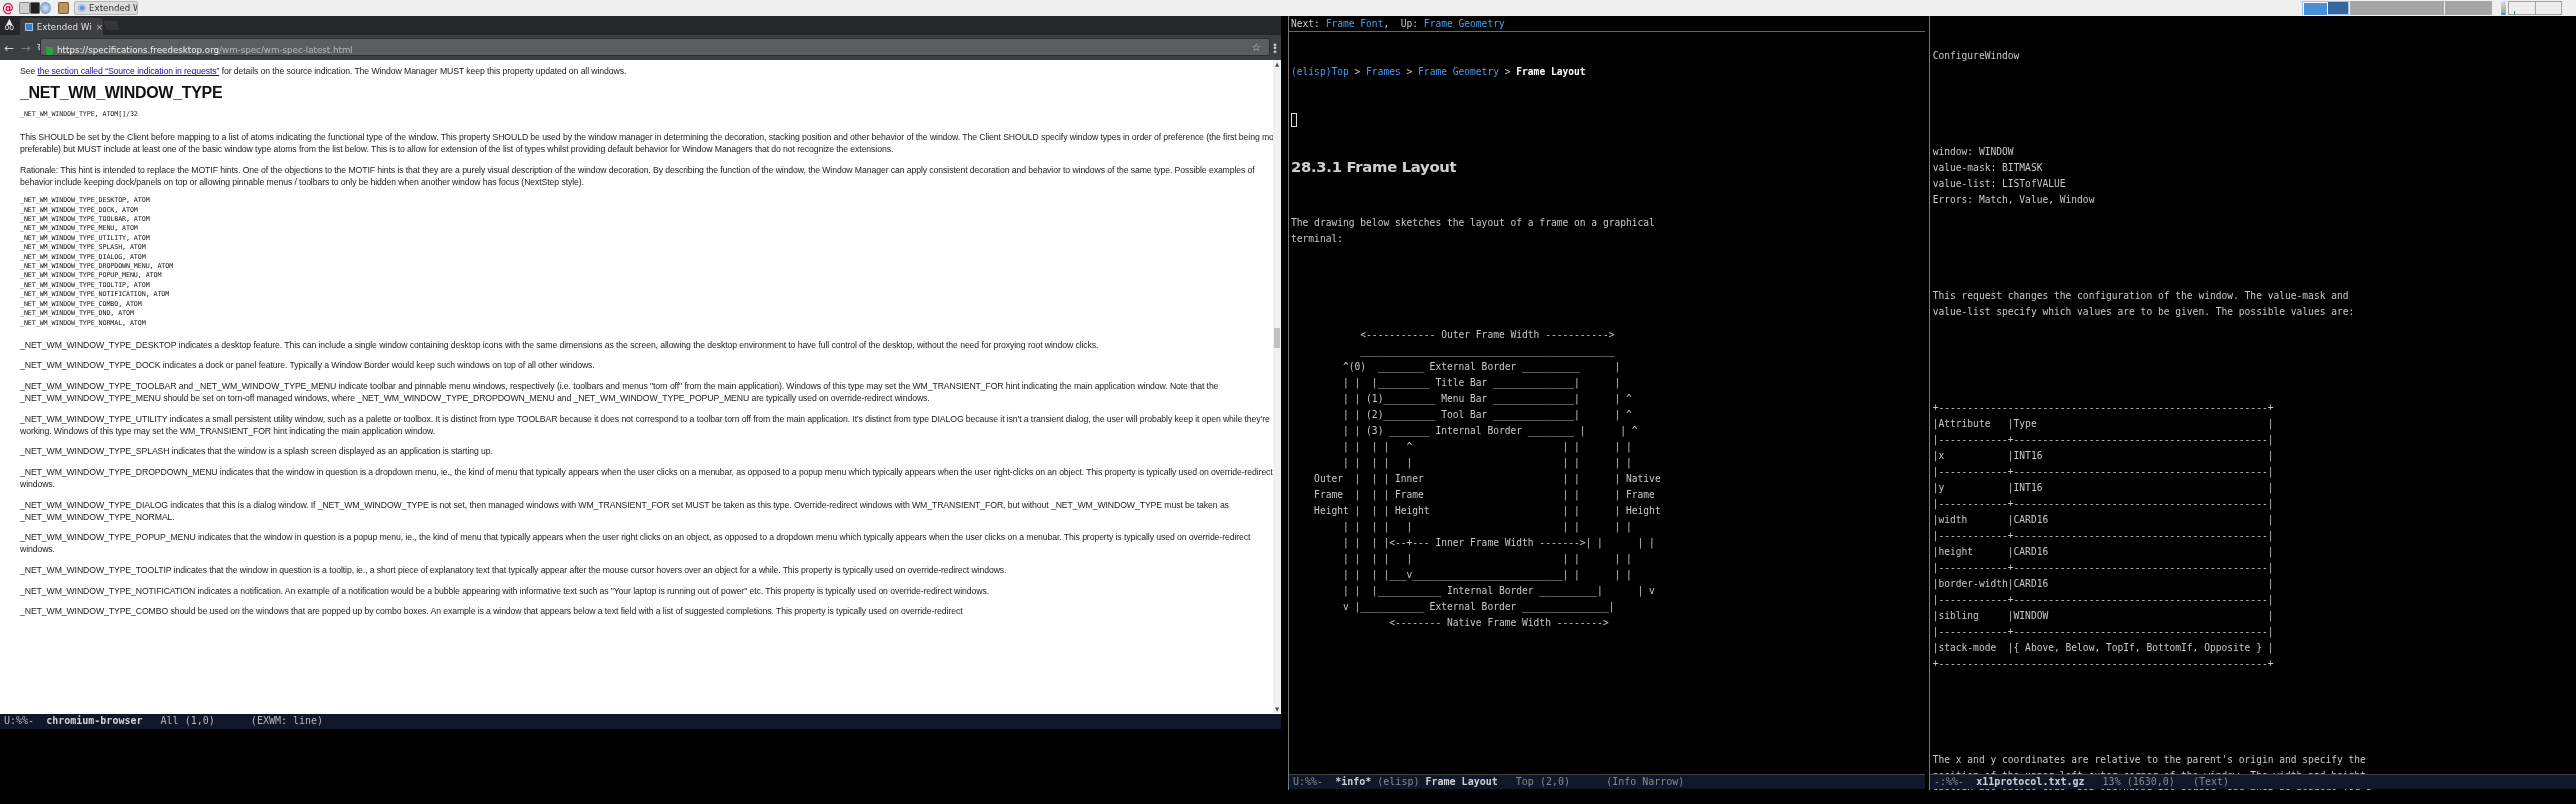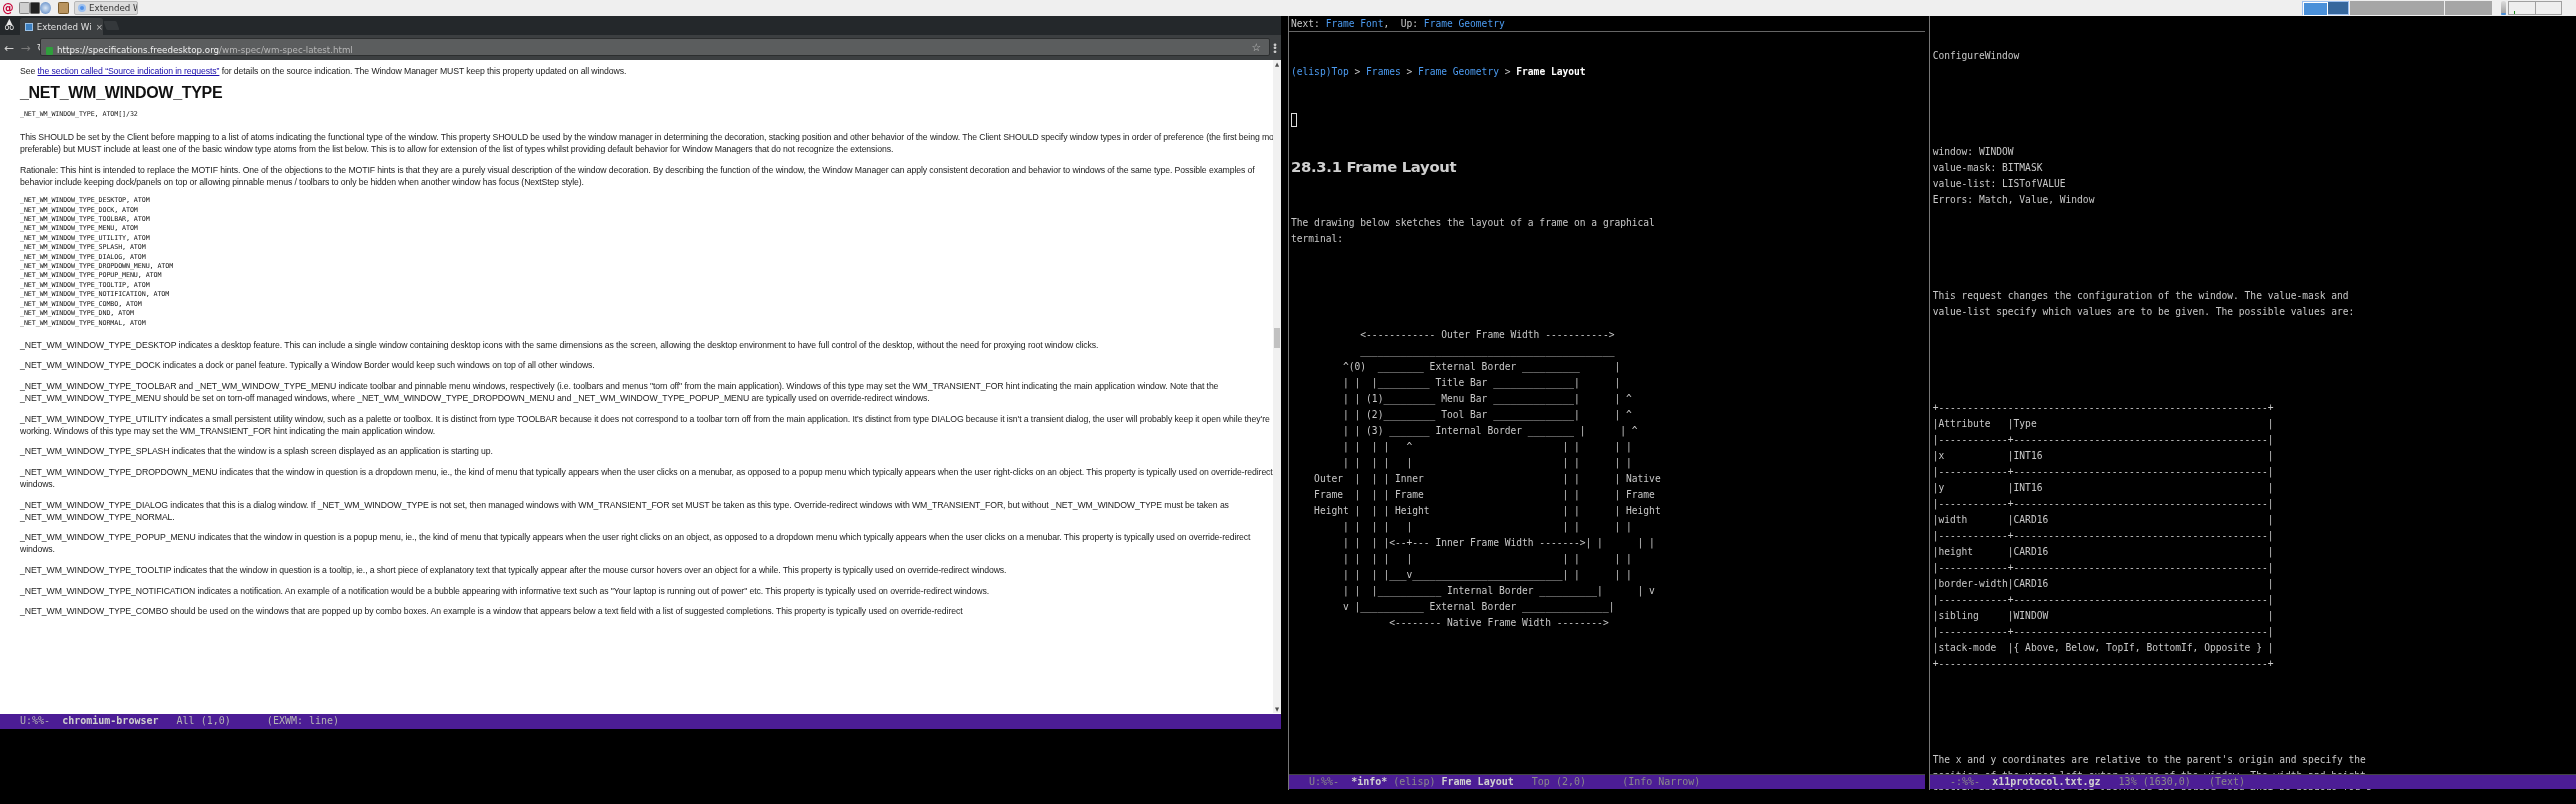--- a/index.html
+++ b/index.html
@@ -48,21 +48,21 @@
   .page-content h2 { font-size: 16px; font-weight: bold; margin: 9.4px 0 9.4px 0; letter-spacing: -0.3px; color: #111; }
   .page-content .sig { font-family: "DejaVu Sans Mono", monospace; font-size: 6.7px; margin-bottom: 10.7px; }
   .page-content pre { font-family: "DejaVu Sans Mono", monospace; font-size: 6.7px; line-height: 9.4px; margin-bottom: 10.7px; color: #111; }
   .scrollbar { position: absolute; right: 0; top: 0; width: 8px; height: 653px; background: #f1f1f1; }
   .scrollbar .arrow-up, .scrollbar .arrow-down { position: absolute; left: 0; width: 8px; height: 8px; color: #505050; font-size: 5.4px; text-align: center; line-height: 8px; }
   .scrollbar .arrow-up { top: 0; }
   .scrollbar .arrow-down { bottom: 0; }
   .scrollbar .thumb { position: absolute; left: 1.3px; top: 268px; width: 5.4px; height: 20px; background: #c1c1c1; }
 
   
-  .modeline { position: absolute; height: 14.8px; background: #4c1d95; color: #b5b5b5; font-family: "DejaVu Sans Mono", monospace; font-size: 10px; line-height: 14.8px; white-space: pre; padding-left: 20px; }
+  .modeline { position: absolute; height: 14.8px; background: #0f172a; color: #b5b5b5; font-family: "DejaVu Sans Mono", monospace; font-size: 10px; line-height: 14.8px; white-space: pre; padding-left: 4px; }
   .modeline b { color: #d0d0d0; font-weight: bold; }
   .modeline.inactive { color: #8a8a8a; border-top: 0.7px solid #444; }
 
   
   #info-pane { position: absolute; left: 1288px; top: 16px; width: 637px; height: 774px; background: #000; overflow: hidden; border-left: 0.7px solid #777; }
   .mono { font-family: "DejaVu Sans Mono", monospace; font-size: 9.6px; line-height: 16px; color: #c8c8c8; white-space: pre; }
   .info-header { position: absolute; left: 0; top: 0; width: 637px; height: 16px; border-bottom: 0.7px solid #666; padding-left: 2px; }
   .info-header a, .info-body a { color: #4c9bf0; }
   .info-body { position: absolute; left: 2px; top: 16px; width: 631px; }
   .crumb-current { color: #fff; font-weight: bold; }

